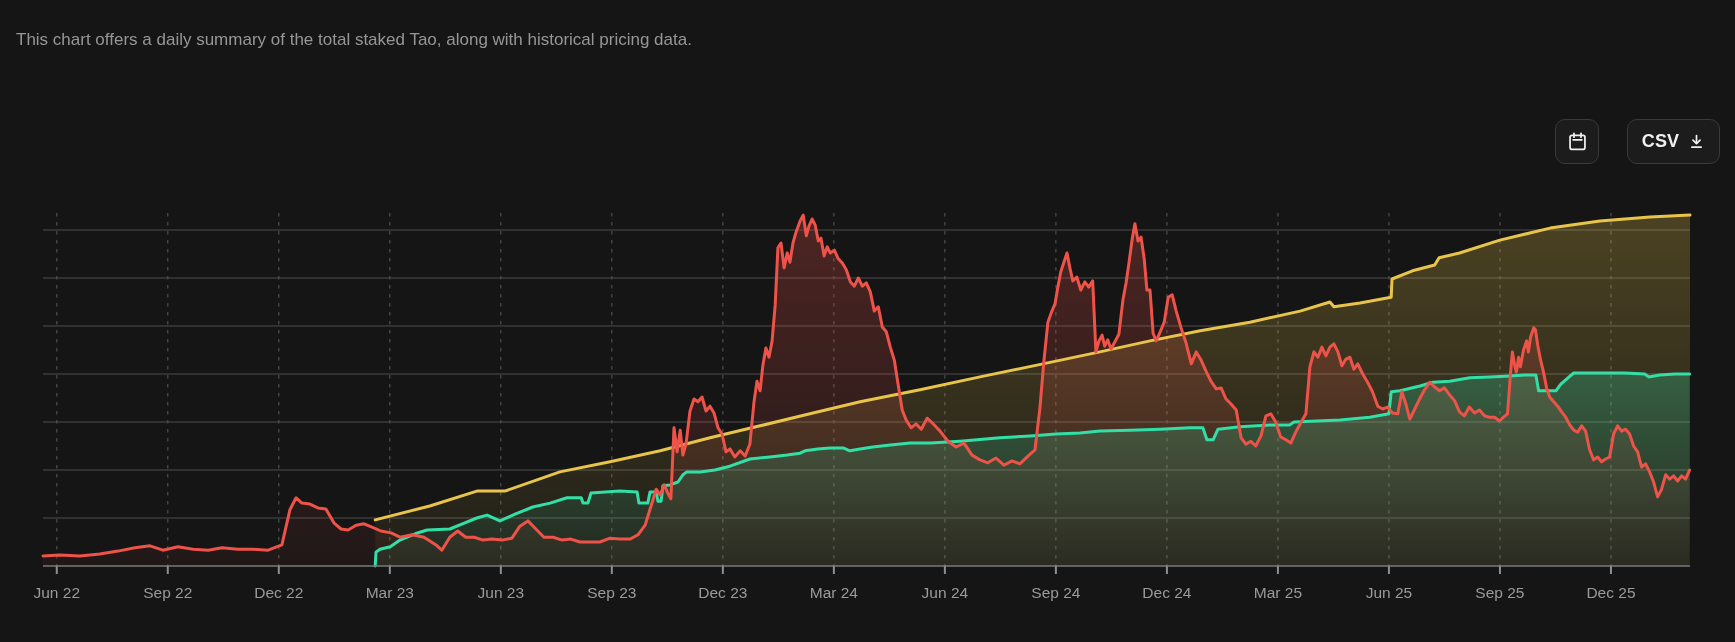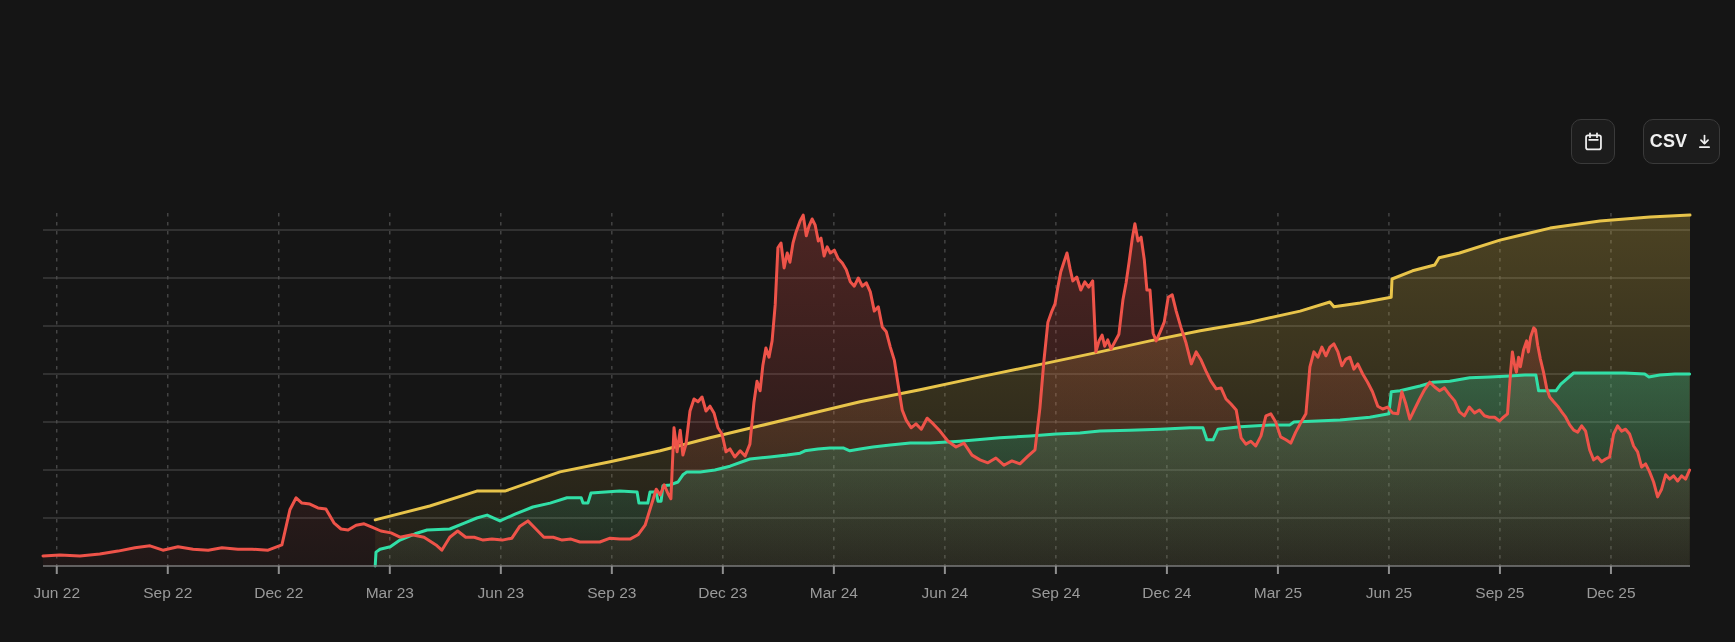--- a/index.html
+++ b/index.html
@@ -6,21 +6,21 @@
             font-family:"Liberation Sans", sans-serif;}
   .page{position:relative;width:1735px;height:642px;background:#151515;}
   .page-header{position:absolute;left:16px;top:12px;}
   .page-title{margin:0;color:#f5f5f5;font-size:29px;font-weight:700;letter-spacing:-0.3px;}
   .page-subtitle{margin:0;margin-top:18px;color:#969696;font-size:17px;font-weight:400;}
   .toolbar{position:absolute;top:119px;right:15px;display:flex;gap:28px;}
   .tool-btn{display:flex;align-items:center;justify-content:center;gap:9px;height:45px;
             background:#1c1c1c;border:1px solid #3a3a3a;border-radius:10px;cursor:pointer;
             color:#f0f0f0;font-family:"Liberation Sans", sans-serif;}
   .tool-btn.icon-only{width:44px;}
-  .tool-btn.csv{width:77px;font-size:18px;font-weight:700;letter-spacing:0.2px;}
+  .tool-btn.csv{width:93px;font-size:18px;font-weight:700;letter-spacing:0.2px;}
   .tool-btn svg{display:block;}
   .chart-wrap{position:absolute;left:0;top:0;width:1534px;height:642px;}
   svg text{font-family:"Liberation Sans", sans-serif;}
 </style>
 </head>
 <body>
 
 <div class="page">
 
   <div class="chart-wrap">
@@ -103,20 +103,21 @@
           <text x="1388.9307090859627" y="598" fill="#9a9a9a" font-size="15.5" text-anchor="middle">Jun 25</text>
           <line x1="1499.9444594229788" x2="1499.9444594229788" y1="566" y2="574" stroke="#8f8f8f" stroke-width="2"></line>
           <text x="1499.9444594229788" y="598" fill="#9a9a9a" font-size="15.5" text-anchor="middle">Sep 25</text>
           <line x1="1610.958209759995" x2="1610.958209759995" y1="566" y2="574" stroke="#8f8f8f" stroke-width="2"></line>
           <text x="1610.958209759995" y="598" fill="#9a9a9a" font-size="15.5" text-anchor="middle">Dec 25</text>
         </g>
       </svg>
   </div>
 
   <header class="page-header">
+    <p class="page-subtitle">This chart offers a daily summary of the total staked Tao, along with historical pricing data.</p>
   </header>
 
   <div class="toolbar">
     <button class="tool-btn icon-only" title="">
       <span>
         <svg width="21" height="21" viewBox="0 0 24 24" fill="none" stroke="#f0f0f0" stroke-width="2" stroke-linecap="round" stroke-linejoin="round">
           <rect x="3.5" y="5" width="17" height="16" rx="2.2"></rect>
           <line x1="8" y1="2.8" x2="8" y2="7"></line>
           <line x1="16" y1="2.8" x2="16" y2="7"></line>
           <line x1="7" y1="10" x2="17" y2="10"></line>

